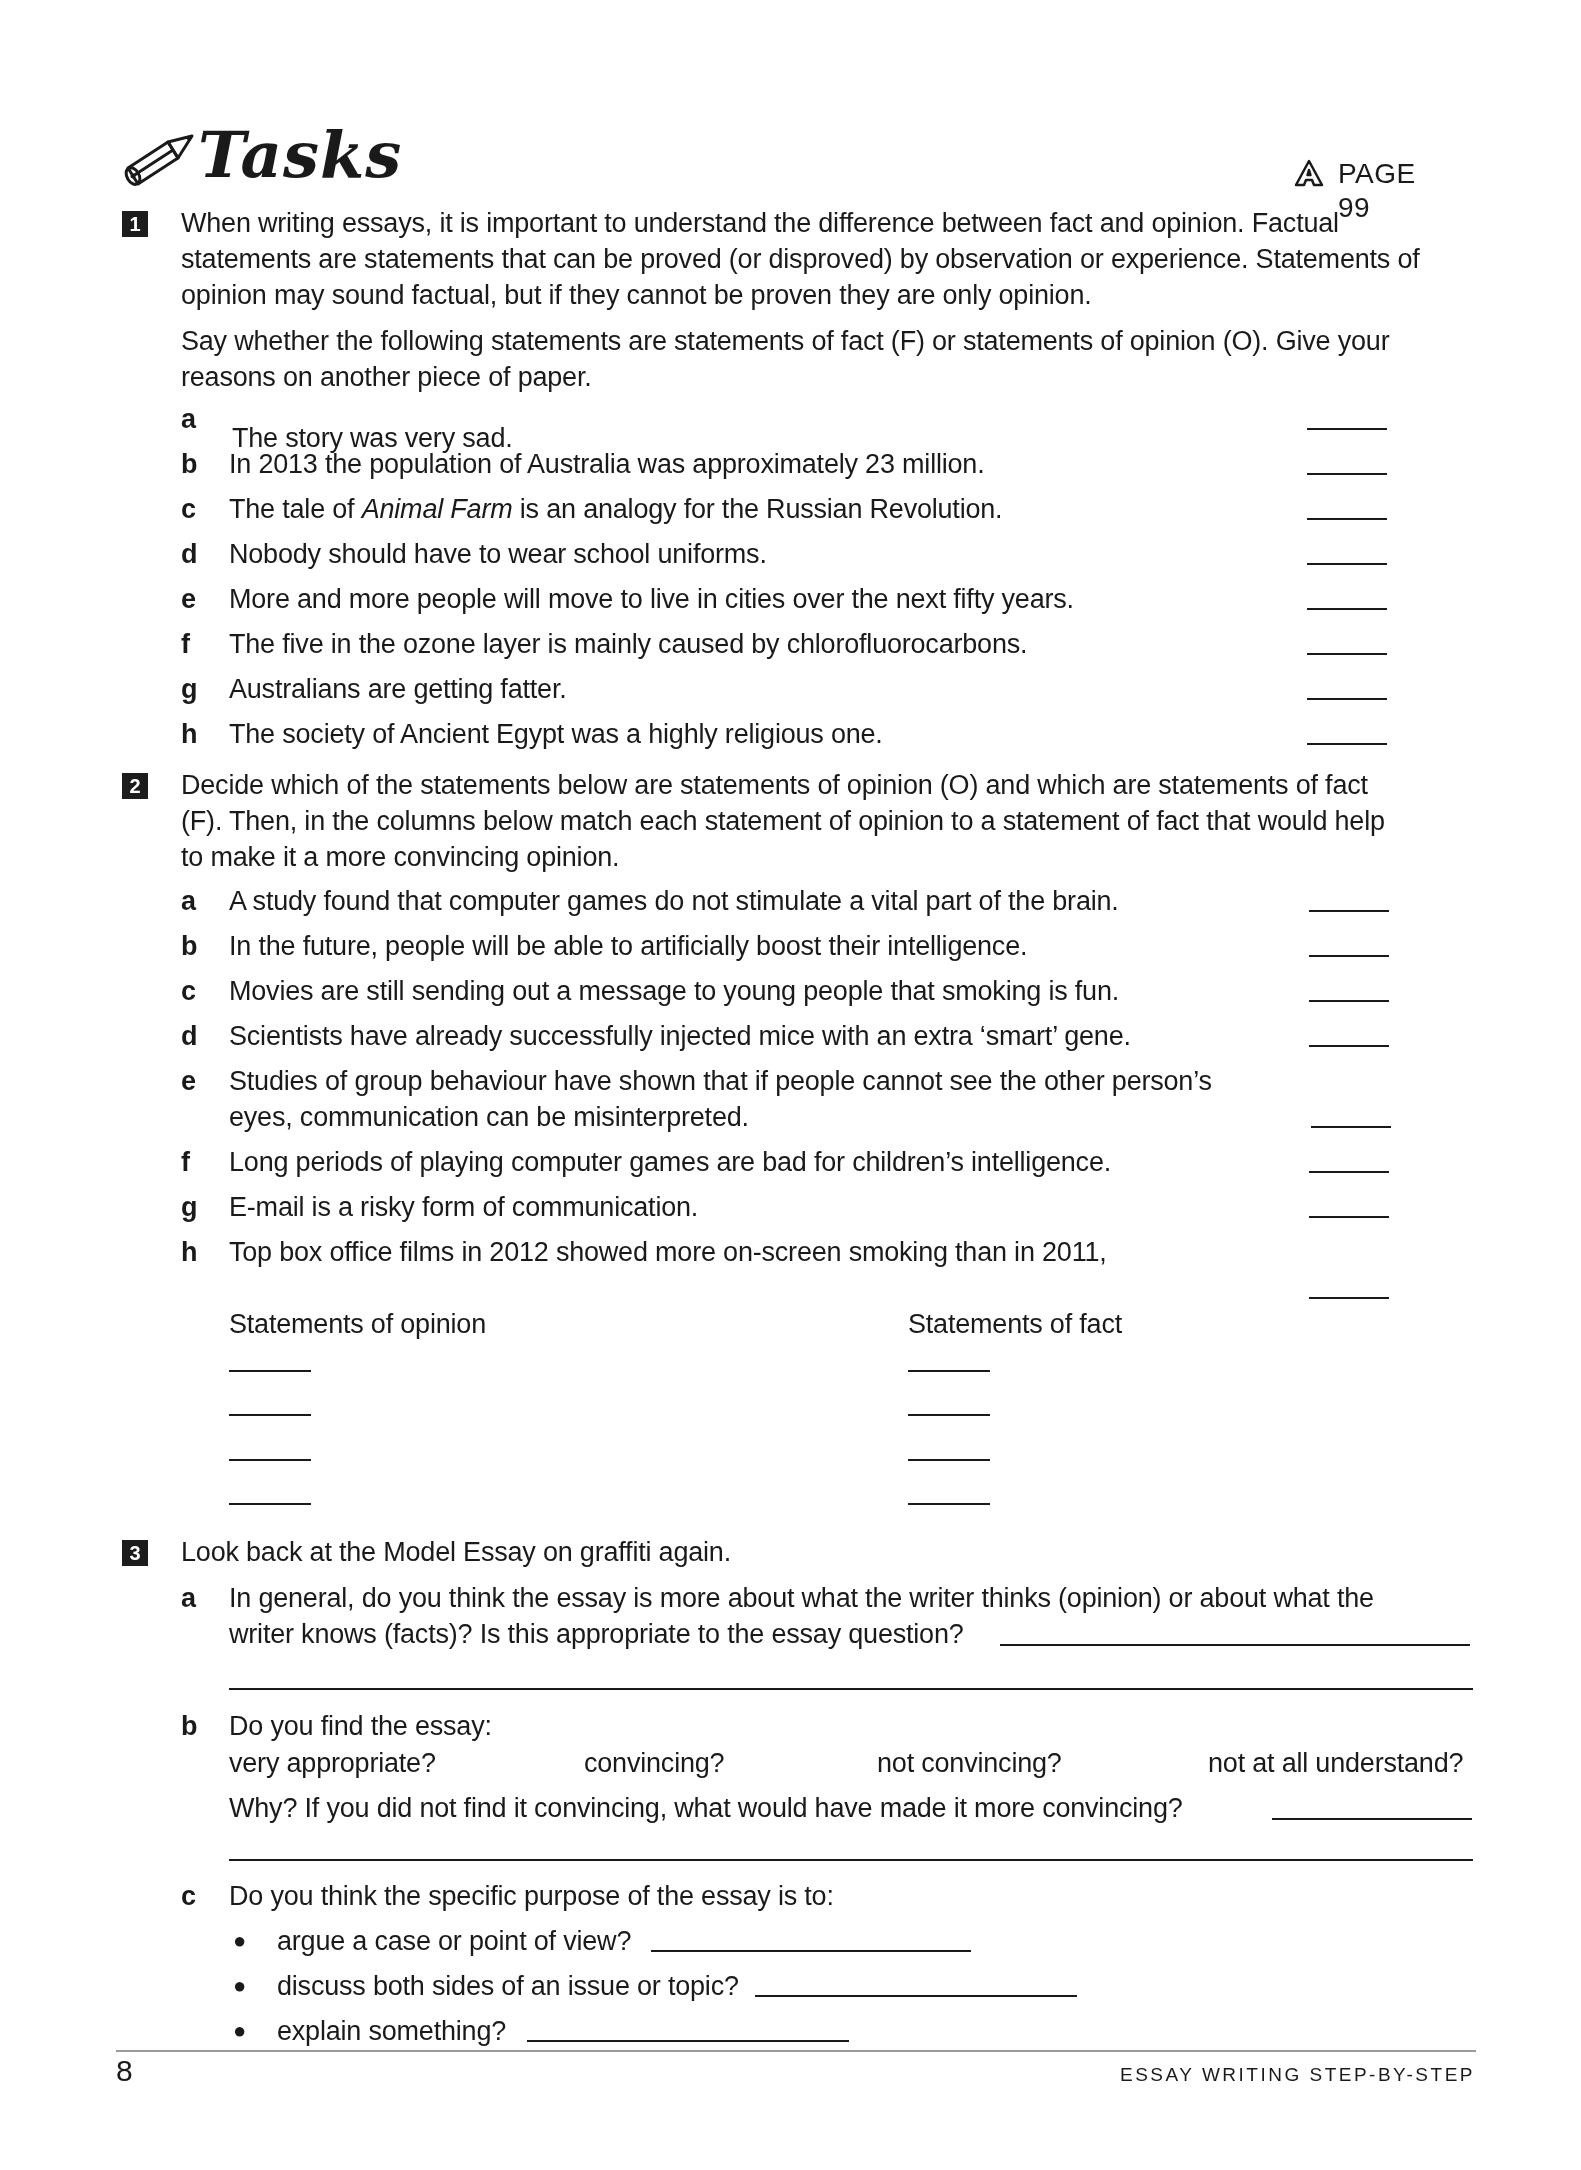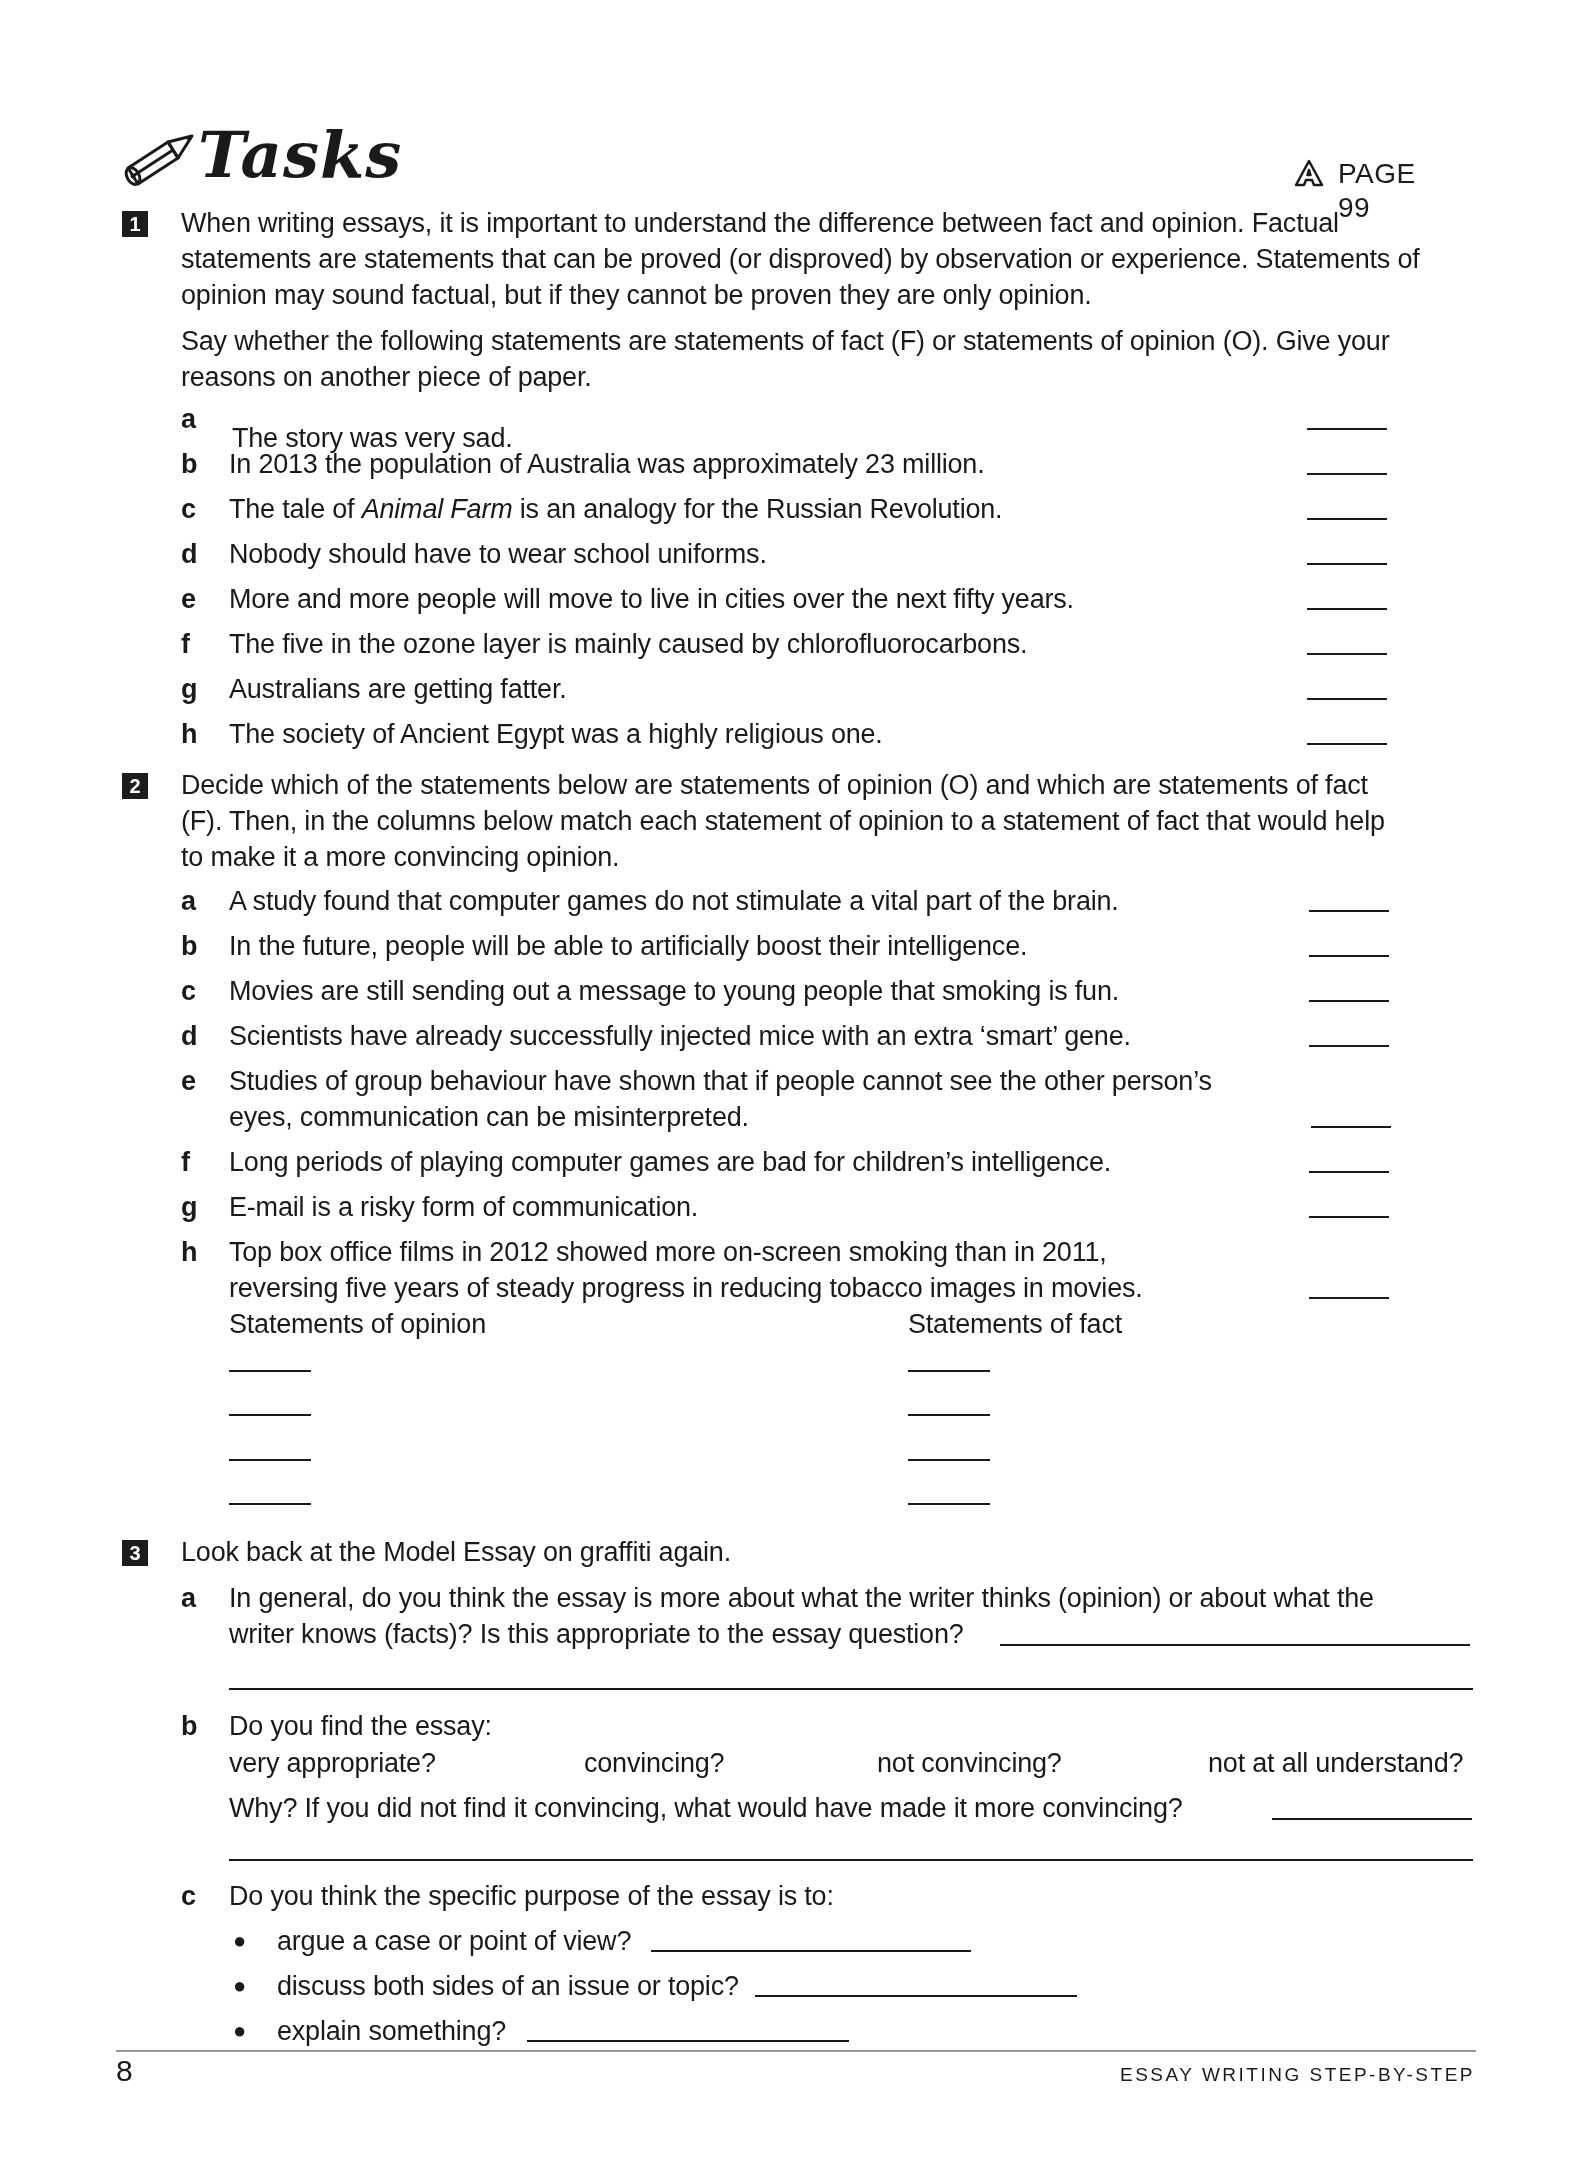--- a/index.html
+++ b/index.html
@@ -133,21 +133,20 @@
   <span class="abs blank" style="left:1128px; top:27px; width:80px;"></span>
 </div>
 <div class="abs" style="left:181px; top:1189px; width:1220px; height:36px;">
   <span class="abs letter" style="left:0; top:0;">g</span>
   <span class="abs txt" style="left:48px; top:0;">E-mail is a risky form of communication.</span>
   <span class="abs blank" style="left:1128px; top:27px; width:80px;"></span>
 </div>
 <div class="abs" style="left:181px; top:1234px; width:1220px; height:72px;">
   <span class="abs letter" style="left:0; top:0;">h</span>
   <span class="abs txt" style="left:48px; top:0;">Top box office films in 2012 showed more on-screen smoking than in 2011,</span>
-  <span class="abs txt" style="left:48px; top:36px;">reversing five years of steady progress in reducing tobacco images in movies.</span>
   <span class="abs blank" style="left:1128px; top:63px; width:80px;"></span>
 </div>
 
 <div class="abs txt" style="left:229px; top:1306px;">Statements of opinion</div>
 <div class="abs txt" style="left:908px; top:1306px;">Statements of fact</div>
 
 <div class="abs" style="left:229px; top:1360px; width:84px; height:160px;">
   <span class="abs blank" style="left:0; top:10px; width:82px;"></span>
   <span class="abs blank" style="left:0; top:54px; width:82px;"></span>
   <span class="abs blank" style="left:0; top:99px; width:82px;"></span>

